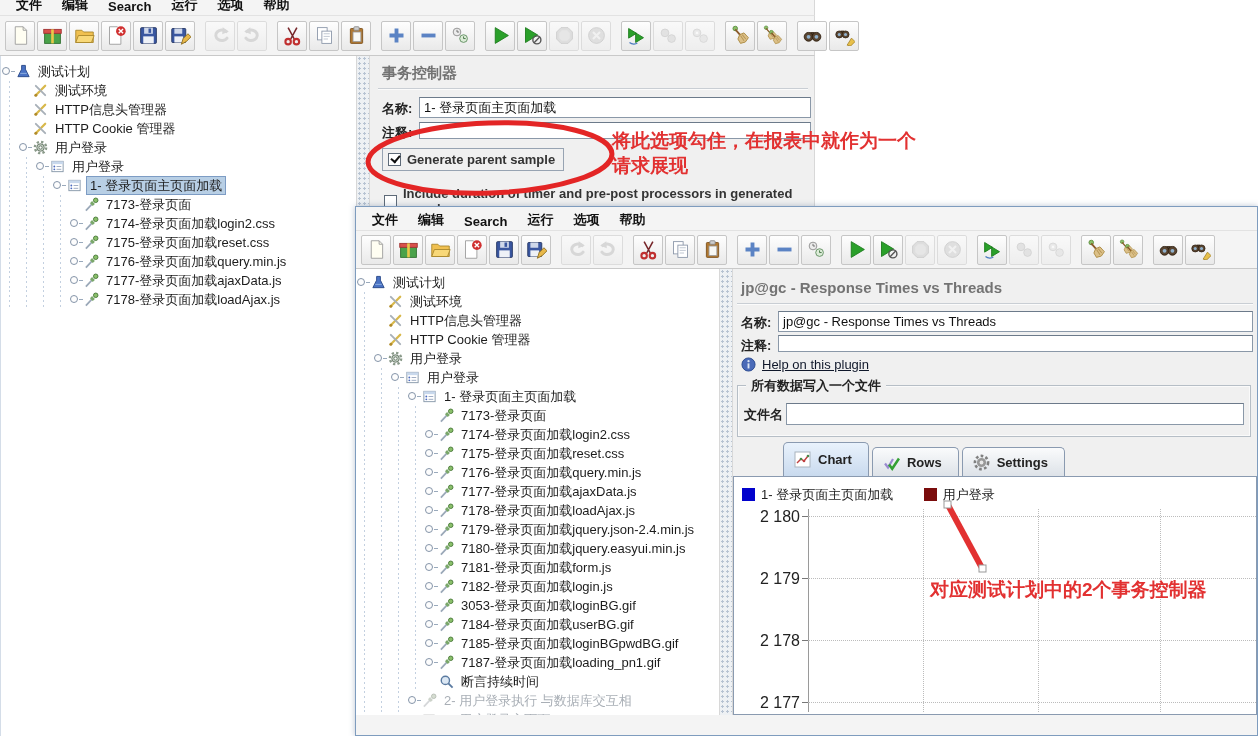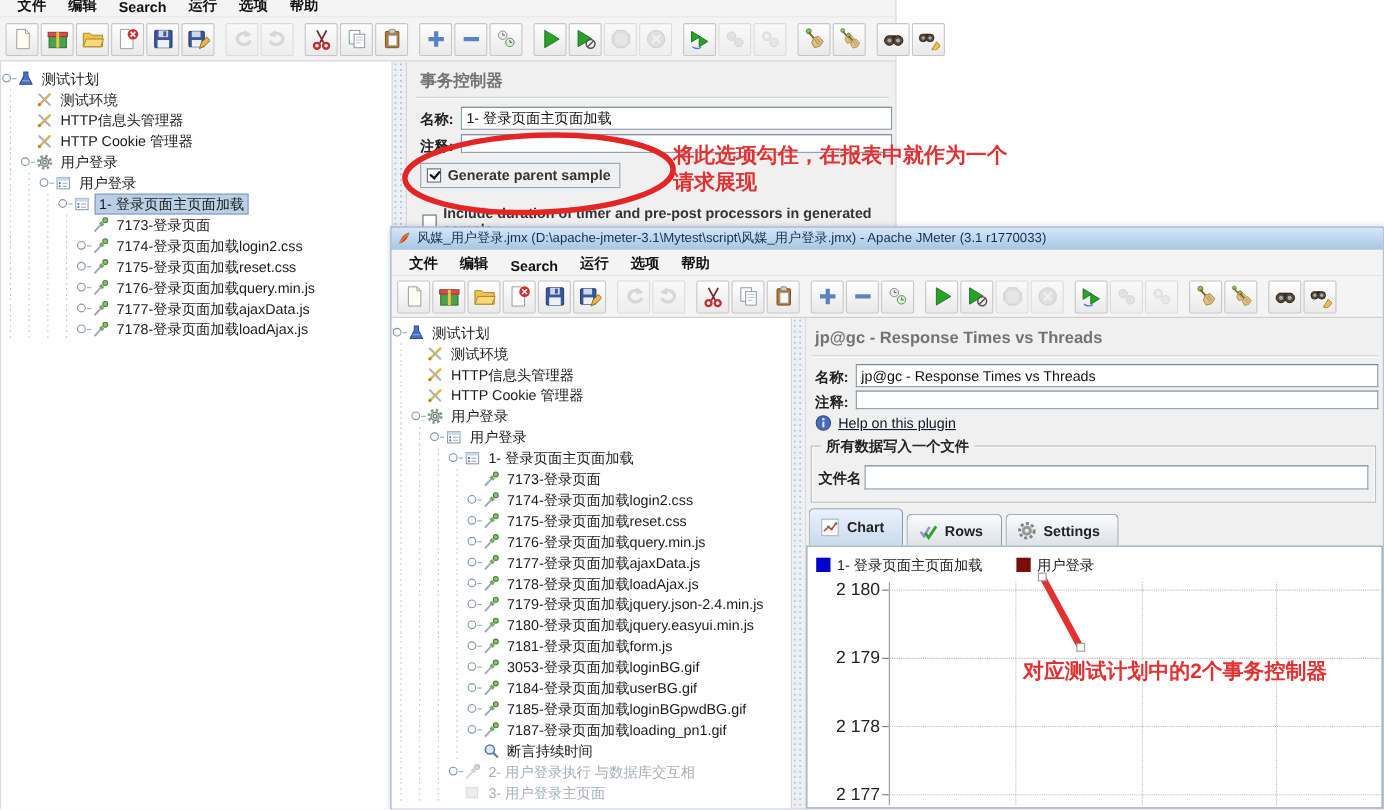--- a/index.html
+++ b/index.html
@@ -45,21 +45,21 @@
   .focusbox{display:inline-flex;align-items:center;border:1px solid #97a3b2;padding:3px 8px 3px 5px;background:#f0f0f0;}
   .grpbox{position:absolute;border:1px solid #b6bec6;box-shadow:inset 0 0 0 1px #fafafa;}
   .grplegend{position:absolute;top:-9px;left:8px;background:#f0f0f0;padding:0 5px;font-size:13px;font-weight:bold;color:#222;}
   .helplink{font-size:13px;color:#0f172a;text-decoration:underline;margin-left:6px;}
 
   
   .tabs{position:absolute;display:flex;align-items:flex-end;}
   .tab{display:inline-flex;align-items:center;gap:7px;padding:0 16px 0 10px;height:29px;border:1px solid #8a9ab0;border-bottom:none;
        border-radius:5px 5px 0 0;background:linear-gradient(#fafbfc,#dde2e8);margin-right:3px;font-size:13px;font-weight:bold;color:#222;}
   .tab svg{width:17px;height:17px;}
-  .tab.sel{background:linear-gradient(#e9f2fc,#c9daee);height:34px;}
+  .tab.sel{background:linear-gradient(#e9f2fc,#c9daee);height:34px;margin-left:48px;}
 
   
   .chartbox{position:absolute;background:#fff;border:1px solid #8a9ab0;}
   .legend-sq{display:inline-block;width:13px;height:13px;margin-right:6px;vertical-align:-2px;}
   .legend-lab{font-size:13px;color:#222;margin-right:26px;}
   .ytick{position:absolute;font-size:16px;color:#222;width:46px;text-align:right;}
   .hgrid{position:absolute;border-top:1px dotted #bcbcbc;}
   .vgrid{position:absolute;border-left:1px dotted #bcbcbc;}
   .yaxis{position:absolute;border-left:1px solid #9a9a9a;}
   .tickmark{position:absolute;width:6px;border-top:1px solid #777;}
@@ -569,26 +569,20 @@
         <span class="cblabel">Generate parent sample</span>
       </div>
       <div style="position:absolute;left:14px;top:130px;display:flex;align-items:center;">
         <span class="cb"></span>
         <span class="cblabel">Include duration of timer and pre-post processors in generated sample</span>
       </div>
     </div>
   </div>
 
   <div id="bwin">
-    <div class="titlebar">
-      <svg>
-          <use href="#sym-feather"></use>
-        </svg>
-      <span class="title-text">风媒_用户登录.jmx (D:\apache-jmeter-3.1\Mytest\script\风媒_用户登录.jmx) - Apache JMeter (3.1 r1770033)</span>
-    </div>
     <div class="menubar" id="bot-menubar" style="height:24px;">
         <span class="menu-item">文件</span>
         <span class="menu-item">编辑</span>
         <span class="menu-item">Search</span>
         <span class="menu-item">运行</span>
         <span class="menu-item">选项</span>
         <span class="menu-item">帮助</span>
       </div>
     <div class="toolbar" id="bot-toolbar" style="height:38px;">
         <span class="tbtn">
@@ -900,20 +894,33 @@
             <span class="ind"></span>
             <span class="ind"></span>
             <span class="ind"></span>
             <span class="kcell">
               <span class="knob"></span>
             </span>
             <svg class="tico">
               <use href="#sym-sampler"></use>
             </svg>
             <span class="tlabel">7181-登录页面加载form.js</span>
+          </div>
+          <div class="trow">
+            <span class="ind"></span>
+            <span class="ind"></span>
+            <span class="ind"></span>
+            <span class="ind"></span>
+            <span class="kcell">
+              <span class="knob"></span>
+            </span>
+            <svg class="tico">
+              <use href="#sym-sampler"></use>
+            </svg>
+            <span class="tlabel">7182-登录页面加载login.js</span>
           </div>
           <div class="trow">
             <span class="ind"></span>
             <span class="ind"></span>
             <span class="ind"></span>
             <span class="ind"></span>
             <span class="kcell">
               <span class="knob"></span>
             </span>
             <svg class="tico">

